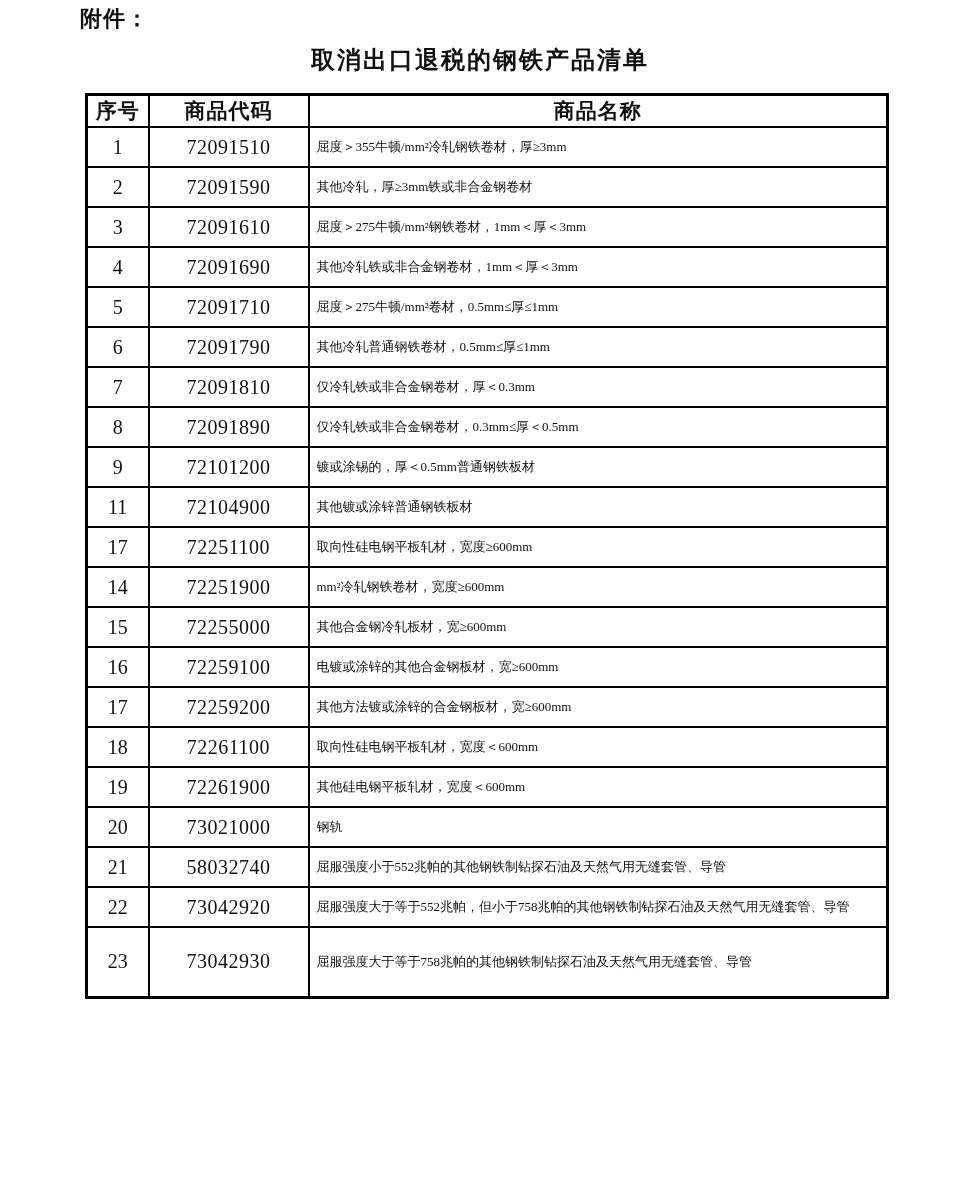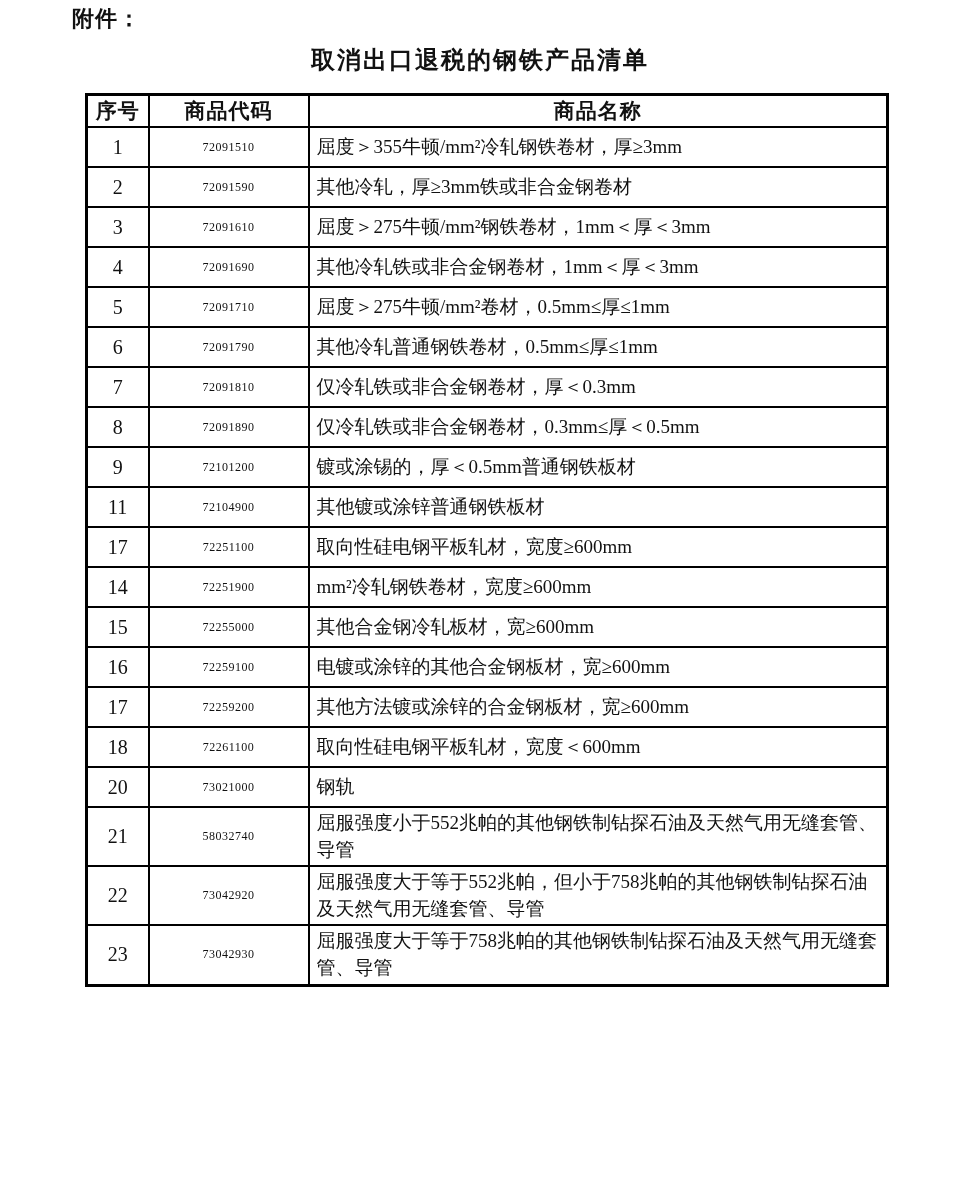--- a/index.html
+++ b/index.html
@@ -9,21 +9,21 @@
   }
   body {
     position: relative;
     width: 960px;
     height: 1180px;
     color: #111111;
     font-family: "Liberation Serif", "DejaVu Serif", serif;
   }
   .attachment-label {
     position: absolute;
-    left: 72px;
+    left: 80px;
     top: 4px;
     font-family: "Liberation Sans", "DejaVu Sans", sans-serif;
     font-weight: bold;
     font-size: 22px;
     letter-spacing: 1px;
   }
   .doc-title {
     position: absolute;
     left: 0;
     top: 44px;
@@ -69,26 +69,26 @@
   }
   table.products tbody tr:nth-child(23) {
     height: 58px;
   }
   td.c-no {
     text-align: center;
     font-size: 20px;
   }
   td.c-code {
     text-align: center;
-    font-size: 12px;
+    font-size: 20px;
     letter-spacing: 0.5px;
   }
   td.c-name {
     text-align: left;
-    font-size: 19px;
+    font-size: 13px;
     line-height: 1.4;
     padding: 2px 6px 2px 7px;
   }
 </style>
 </head>
 <body>
 
 <div class="attachment-label">附件：</div>
 
 <div class="doc-title">取消出口退税的钢铁产品清单</div>
@@ -181,20 +181,25 @@
     <td class="c-no">17</td>
     <td class="c-code">72259200</td>
     <td class="c-name">其他方法镀或涂锌的合金钢板材，宽≥600mm</td>
   </tr>
       <tr>
     <td class="c-no">18</td>
     <td class="c-code">72261100</td>
     <td class="c-name">取向性硅电钢平板轧材，宽度＜600mm</td>
   </tr>
       <tr>
+    <td class="c-no">19</td>
+    <td class="c-code">72261900</td>
+    <td class="c-name">其他硅电钢平板轧材，宽度＜600mm</td>
+  </tr>
+      <tr>
     <td class="c-no">20</td>
     <td class="c-code">73021000</td>
     <td class="c-name">钢轨</td>
   </tr>
       <tr>
     <td class="c-no">21</td>
     <td class="c-code">58032740</td>
     <td class="c-name">屈服强度小于552兆帕的其他钢铁制钻探石油及天然气用无缝套管、导管</td>
   </tr>
       <tr>

